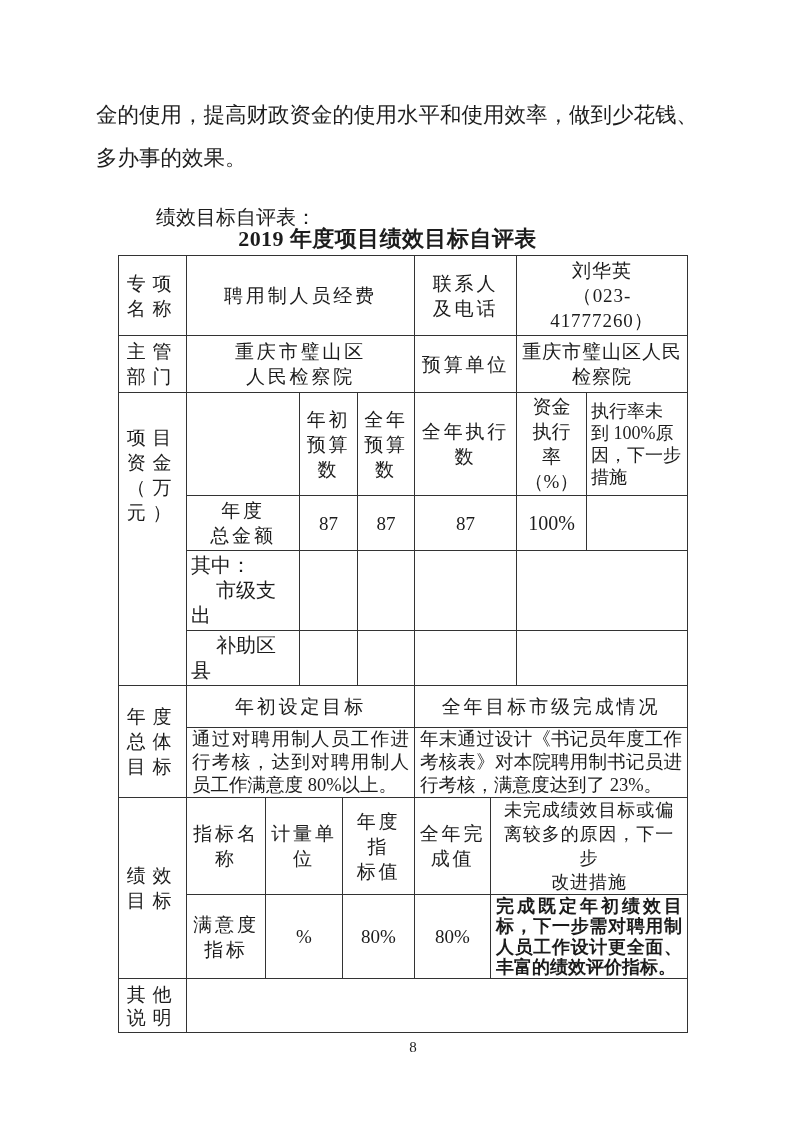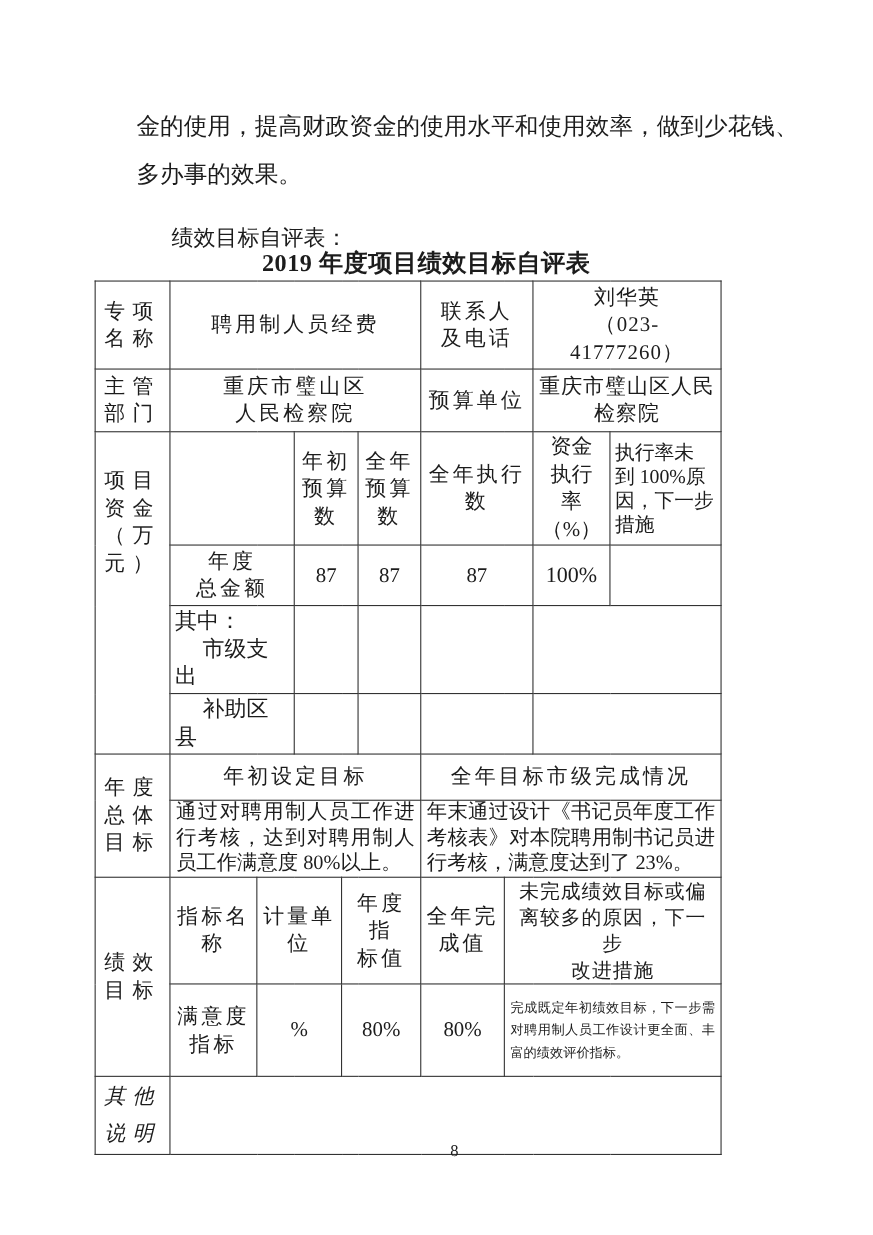--- a/index.html
+++ b/index.html
@@ -6,57 +6,57 @@
   html, body { margin: 0; padding: 0; }
   body {
     width: 794px; height: 1123px;
     background: #ffffff;
     color: #1c1c1c;
     font-family: "Liberation Serif", "DejaVu Serif", serif;
     position: relative;
     overflow: hidden;
   }
   .para {
-    position: absolute; left: 124px; top: 94px; width: 604px;
+    position: absolute; left: 96px; top: 94px; width: 604px;
     font-size: 21.5px; line-height: 43px;
     white-space: pre-line; text-align: justify;
   }
   .sub {
     position: absolute; left: 112px; top: 196px; width: 604px;
     padding-left: 44px;
     font-size: 20px; line-height: 43px;
   }
   .title {
     position: absolute; left: 103px; top: 224px; width: 569px;
     text-align: center; font-weight: bold; font-size: 22px; line-height: 30px;
     letter-spacing: 0.02em;
   }
   table.selfeval {
-    position: absolute; left: 86px; top: 255px; width: 569px;
+    position: absolute; left: 118px; top: 255px; width: 569px;
     border-collapse: collapse; table-layout: fixed;
   }
   td {
     border: 1px solid #333;
     padding: 2px 4px;
     text-align: center; vertical-align: middle;
     font-size: 19px; line-height: 25px;
     white-space: pre-line;
     overflow: hidden;
   }
   td.lbl  { letter-spacing: 0.35em; }             
   td.ls   { letter-spacing: 0.15em; }             
   td.lsS  { letter-spacing: 0.05em; text-align: center; }             
   td.left { text-align: left; }
   td.just { text-align: justify; }
   td.top  { vertical-align: top; padding-top: 32px; }
-  td.h23  { line-height: 33px; font-style: italic; }
+  td.h23  { line-height: 23px; }
   td.hdr4 { font-size: 18px; line-height: 22px; padding: 0 4px; text-align: left; }
   td.body3{ font-size: 18.5px; line-height: 23px; padding: 0 5px; }
   td.rsn3 { font-size: 18px; line-height: 24px; padding: 0 4px; }
-  td.rsn4 { font-size: 12px; line-height: 20.5px; padding: 0 5px; text-align: justify; }
+  td.rsn4 { font-size: 18px; line-height: 20.5px; padding: 0 5px; text-align: justify; font-weight: bold; }
   td.p0   { padding: 1px; }
   td.small{ font-size: 20px; }
   .pagenum {
     position: absolute; left: 103px; top: 1036px; width: 620px;
     text-align: center; font-size: 15px; line-height: 22px;
   }
 </style>
 </head>
 <body>
 

